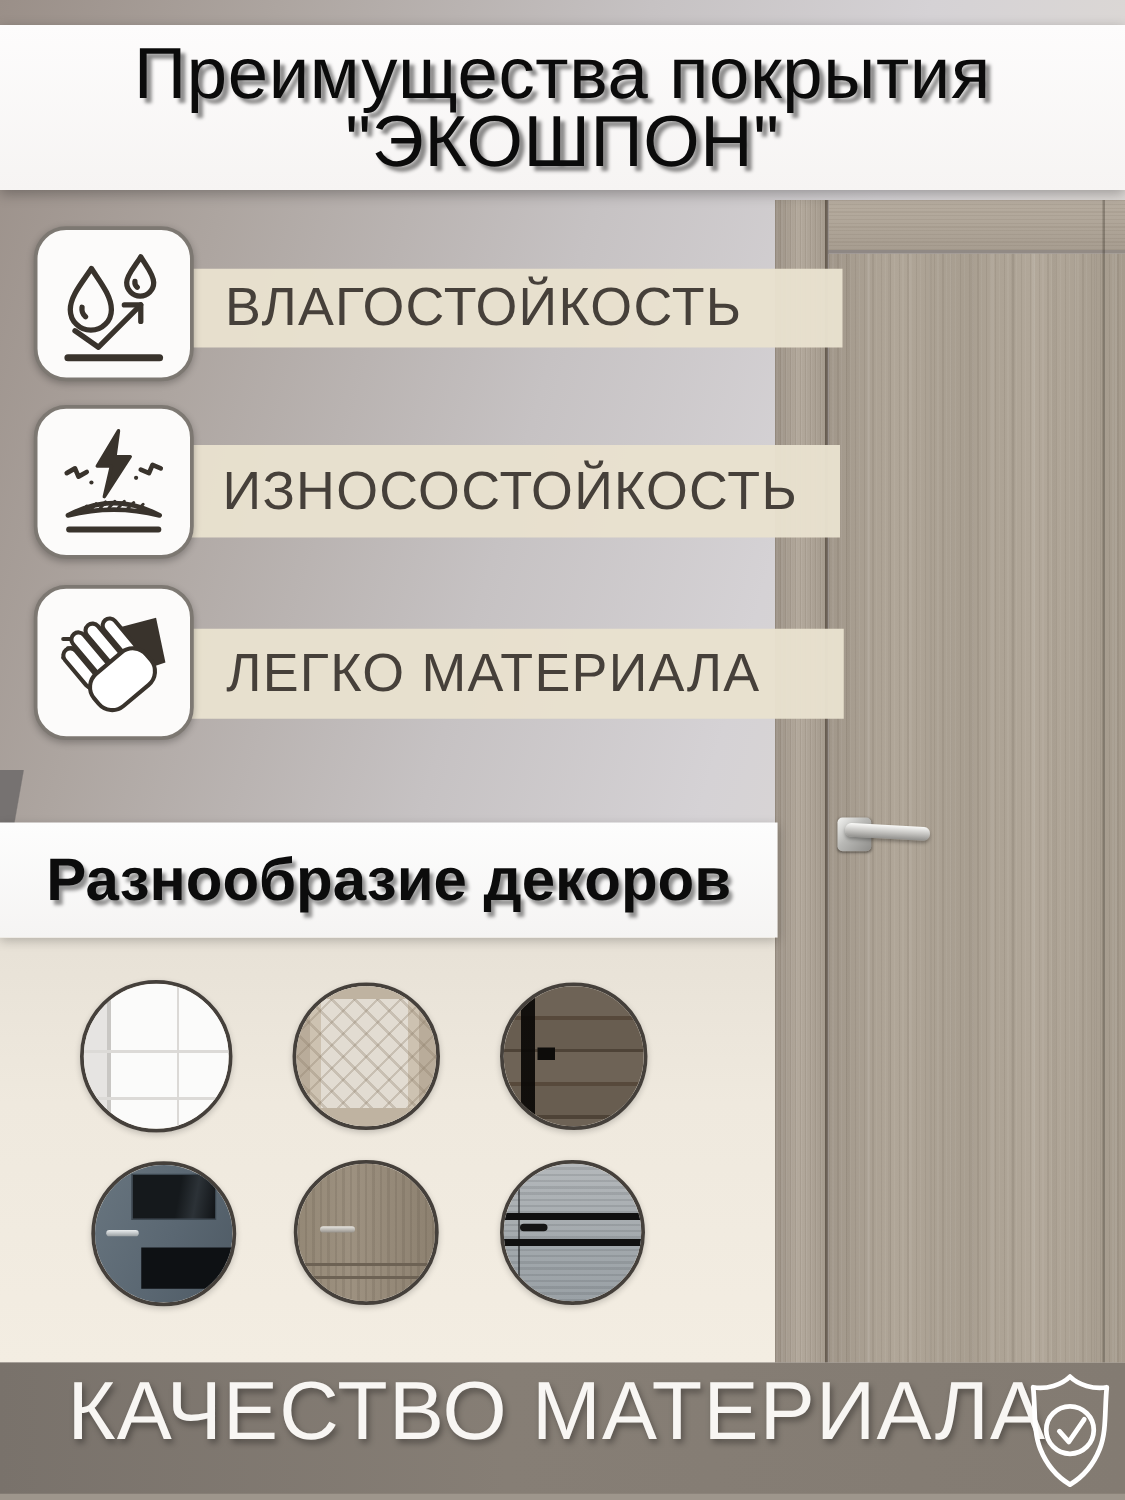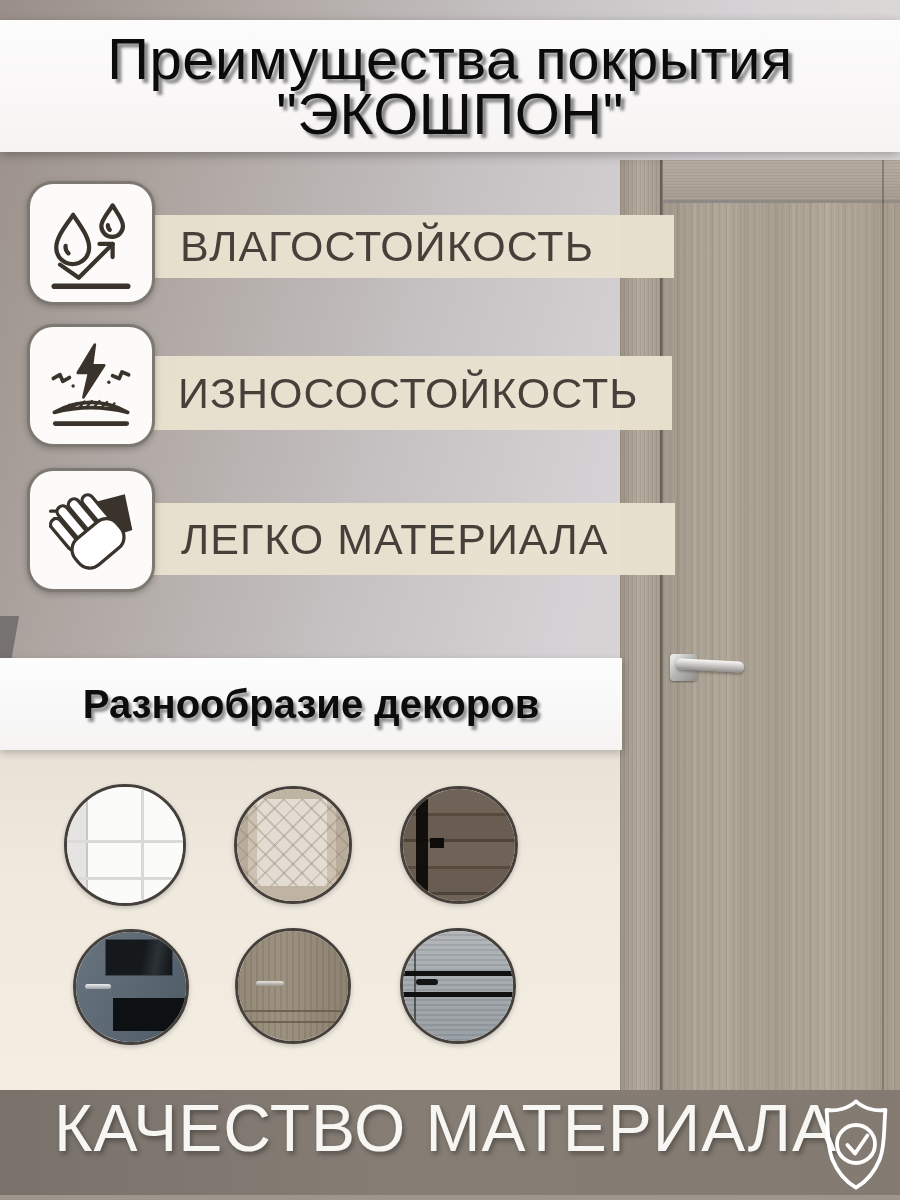--- a/index.html
+++ b/index.html
@@ -52,21 +52,21 @@
   .icon-box{position:absolute;left:27px;width:128px;background:#fcfbfa;border:3px solid #7d7872;
     border-radius:26px;box-shadow:0 2px 6px rgba(0,0,0,.25);box-sizing:border-box;
     display:flex;align-items:center;justify-content:center;}
   .ib1{top:181px;height:124px;}
   .ib2{top:324px;height:123px;}
   .ib3{top:468px;height:124px;}
   
   .decor-banner{position:absolute;left:0;top:658px;width:622px;height:92px;
     background:linear-gradient(180deg,#fdfdfd,#f5f4f3);box-shadow:0 3px 8px rgba(0,0,0,.22);
     display:flex;align-items:center;justify-content:center;}
-  .decor-title{font-size:40px;font-weight:700;color:#0c0c0c;text-shadow:3px 4px 3px rgba(0,0,0,.42);white-space:nowrap;}
+  .decor-title{font-size:48px;font-weight:700;color:#0c0c0c;text-shadow:3px 4px 3px rgba(0,0,0,.42);white-space:nowrap;}
   .circle{position:absolute;border-radius:50%;border:3px solid #45403b;overflow:hidden;
     box-shadow:0 2px 5px rgba(0,0,0,.2);box-sizing:border-box;}
   .c1{left:64px;top:784px;width:122px;height:122px;}
   .c2{left:234px;top:786px;width:118px;height:118px;}
   .c3{left:400px;top:786px;width:118px;height:118px;}
   .c4{left:73px;top:929px;width:116px;height:116px;}
   .c5{left:235px;top:928px;width:116px;height:116px;}
   .c6{left:400px;top:928px;width:116px;height:116px;}
   .ci{position:relative;width:100%;height:100%;}
   .ci1{background:

